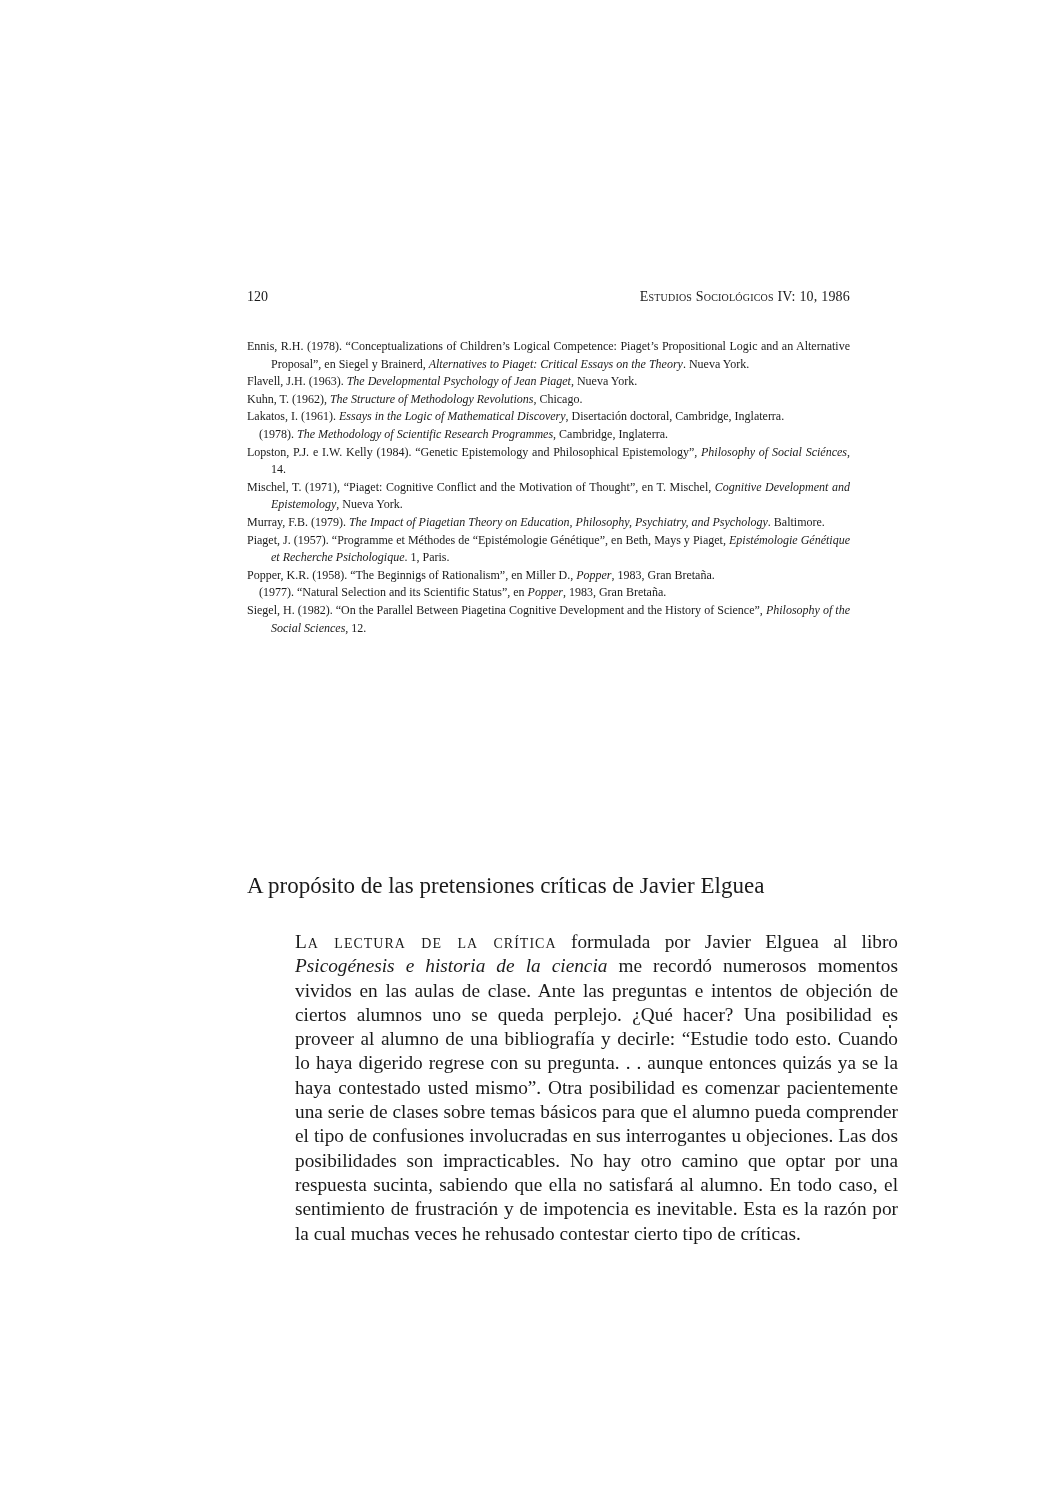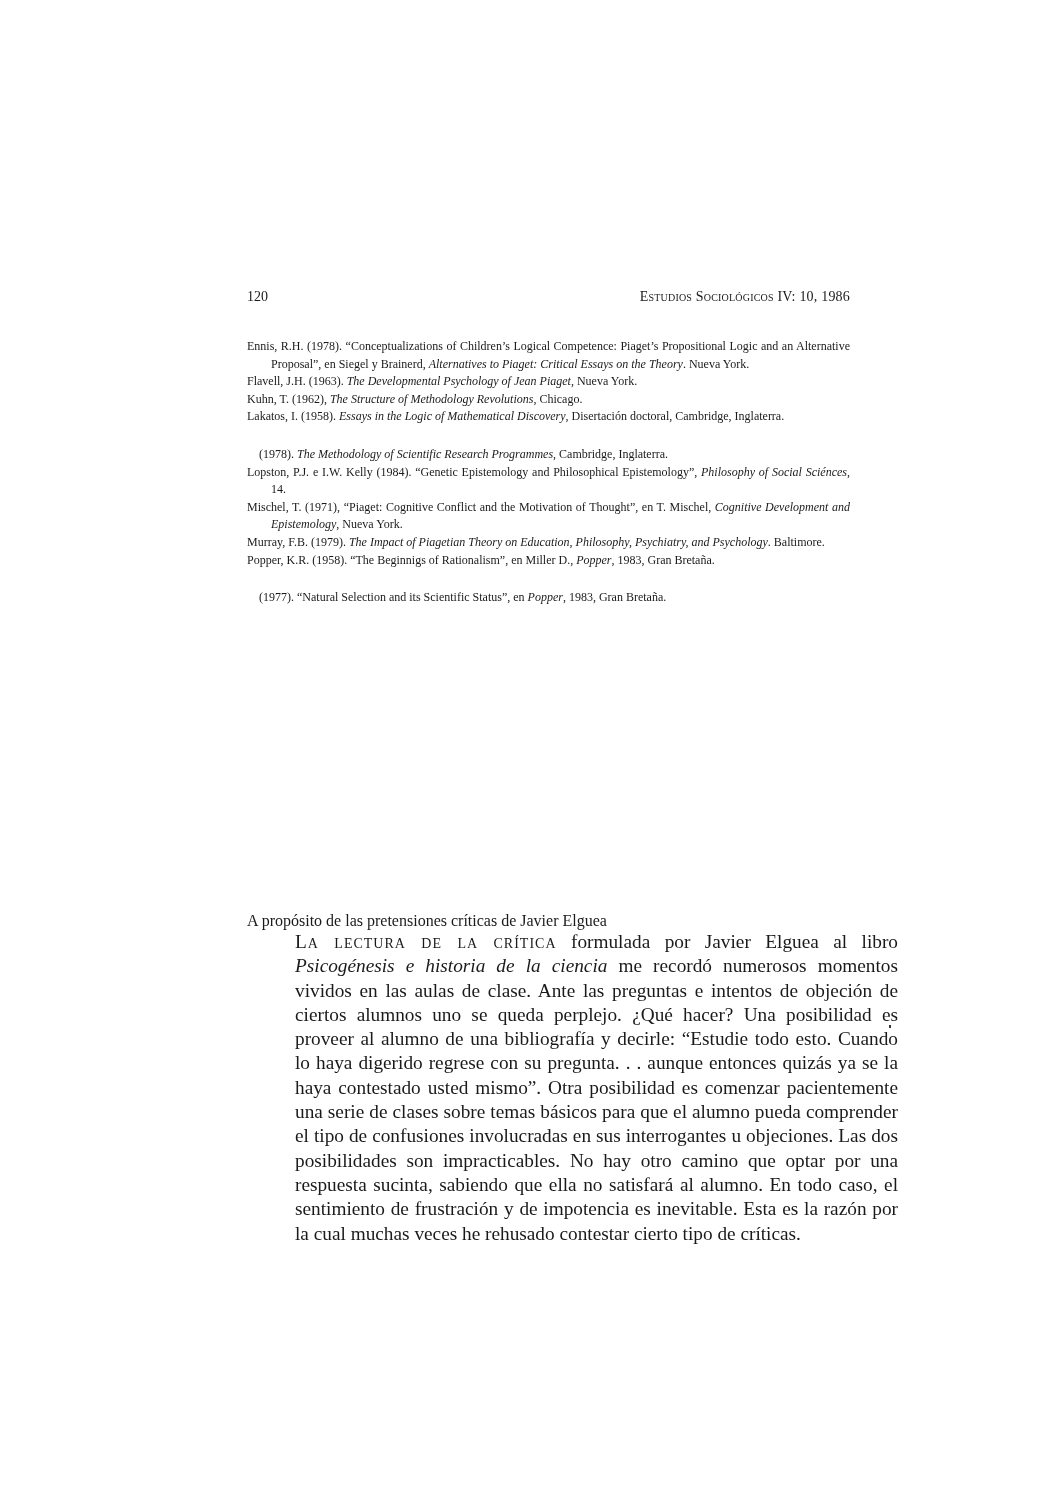--- a/index.html
+++ b/index.html
@@ -4,48 +4,50 @@
   <style>
     html, body { margin: 0; padding: 0; background: #ffffff; }
     body { width: 1044px; height: 1512px; position: relative; overflow: hidden;
            font-family: "Liberation Serif", "DejaVu Serif", serif; color: #1a1a1a; }
     .page { position: absolute; left: 247px; top: 282px; width: 603px; }
     .running-head { display: flex; justify-content: space-between; align-items: baseline;
                     font-size: 14px; line-height: 30px; }
     .running-head .journal { font-variant: small-caps; letter-spacing: 0.2px; }
     .refs { margin-top: 26px; font-size: 12px; line-height: 17.6px; text-align: justify; }
     .ref { padding-left: 24px; text-indent: -24px; margin: 0; }
-    .ref.cont { padding-left: 24px; text-indent: -12px; margin-top: 20px; }
+    .ref.cont { padding-left: 24px; text-indent: -12px; }
     .ref i { font-style: italic; }
-    .section-title { position: absolute; left: 247px; top: 873px; font-size: 16px; line-height: 26px; margin-top: 35px; }
+    .section-title { position: absolute; left: 247px; top: 873px; font-size: 23px; line-height: 26px; }
     .body-text { position: absolute; left: 247px; top: 930px; width: 603px;
                  font-size: 19.3px; line-height: 24.3px; text-align: justify; margin-left: 48px; }
     .body-text .sc { font-variant: small-caps; letter-spacing: 1px; }
     .speck { position: absolute; left: 889px; top: 1025px; width: 2px; height: 3px; background: #333; }
   </style>
 </head>
 <body>
 
 <div class="page">
   <div class="running-head">
     <span>120</span>
     <span class="journal">Estudios Sociológicos IV: 10, 1986</span>
   </div>
 
   <div class="refs">
     <p class="ref"><span>Ennis, R.H. (1978). “Conceptualizations of Children’s Logical Competence: Piaget’s Propositional Logic and an Alternative Proposal”, en Siegel y Brainerd, </span><i>Alternatives to Piaget: Critical Essays on the Theory</i><span>. Nueva York.</span></p>
     <p class="ref"><span>Flavell, J.H. (1963). </span><i>The Developmental Psychology of Jean Piaget</i><span>, Nueva York.</span></p>
     <p class="ref"><span>Kuhn, T. (1962), </span><i>The Structure of Methodology Revolutions</i><span>, Chicago.</span></p>
-    <p class="ref"><span>Lakatos, I. (1958). </span><i>Essays in the Logic of Mathematical Discovery</i><span>, Disertación doctoral, Cambridge, Inglaterra.</span></p>
+    <p class="ref"><span>Lakatos, I. (1961). </span><i>Essays in the Logic of Mathematical Discovery</i><span>, Disertación doctoral, Cambridge, Inglaterra.</span></p>
     <p class="ref cont"><span>(1978). </span><i>The Methodology of Scientific Research Programmes</i><span>, Cambridge, Inglaterra.</span></p>
     <p class="ref"><span>Lopston, P.J. e I.W. Kelly (1984). “Genetic Epistemology and Philosophical Epistemology”, </span><i>Philosophy of Social Sciénces</i><span>, 14.</span></p>
     <p class="ref"><span>Mischel, T. (1971), “Piaget: Cognitive Conflict and the Motivation of Thought”, en T. Mischel, </span><i>Cognitive Development and Epistemology</i><span>, Nueva York.</span></p>
     <p class="ref"><span>Murray, F.B. (1979). </span><i>The Impact of Piagetian Theory on Education, Philosophy, Psychiatry, and Psychology</i><span>. Baltimore.</span></p>
+    <p class="ref"><span>Piaget, J. (1957). “Programme et Méthodes de “Epistémologie Génétique”, en Beth, Mays y Piaget, </span><i>Epistémologie Génétique et Recherche Psichologique</i><span>. 1, Paris.</span></p>
     <p class="ref"><span>Popper, K.R. (1958). “The Beginnigs of Rationalism”, en Miller D., </span><i>Popper</i><span>, 1983, Gran Bretaña.</span></p>
     <p class="ref cont"><span>(1977). “Natural Selection and its Scientific Status”, en </span><i>Popper</i><span>, 1983, Gran Bretaña.</span></p>
+    <p class="ref"><span>Siegel, H. (1982). “On the Parallel Between Piagetina Cognitive Development and the History of Science”, </span><i>Philosophy of the Social Sciences</i><span>, 12.</span></p>
   </div>
 </div>
 
 <div class="section-title">A propósito de las pretensiones críticas de Javier Elguea</div>
 
 <div class="body-text"><span class="sc">La lectura de la crítica</span><span> formulada por Javier Elguea al libro </span><i>Psicogénesis e historia de la ciencia</i><span> me recordó numerosos momentos vividos en las aulas de clase. Ante las preguntas e intentos de objeción de ciertos alumnos uno se queda perplejo. ¿Qué hacer? Una posibilidad es proveer al alumno de una bibliografía y decirle: “Estudie todo esto. Cuando lo haya digerido regrese con su pregunta. . . aunque entonces quizás ya se la haya contestado usted mismo”. Otra posibilidad es comenzar pacientemente una serie de clases sobre temas básicos para que el alumno pueda comprender el tipo de confusiones involucradas en sus interrogantes u objeciones. Las dos posibilidades son impracticables. No hay otro camino que optar por una respuesta sucinta, sabiendo que ella no satisfará al alumno. En todo caso, el sentimiento de frustración y de impotencia es inevitable. Esta es la razón por la cual muchas veces he rehusado contestar cierto tipo de críticas.</span></div>
 
 <div class="speck"></div>
 
 </body></html>

